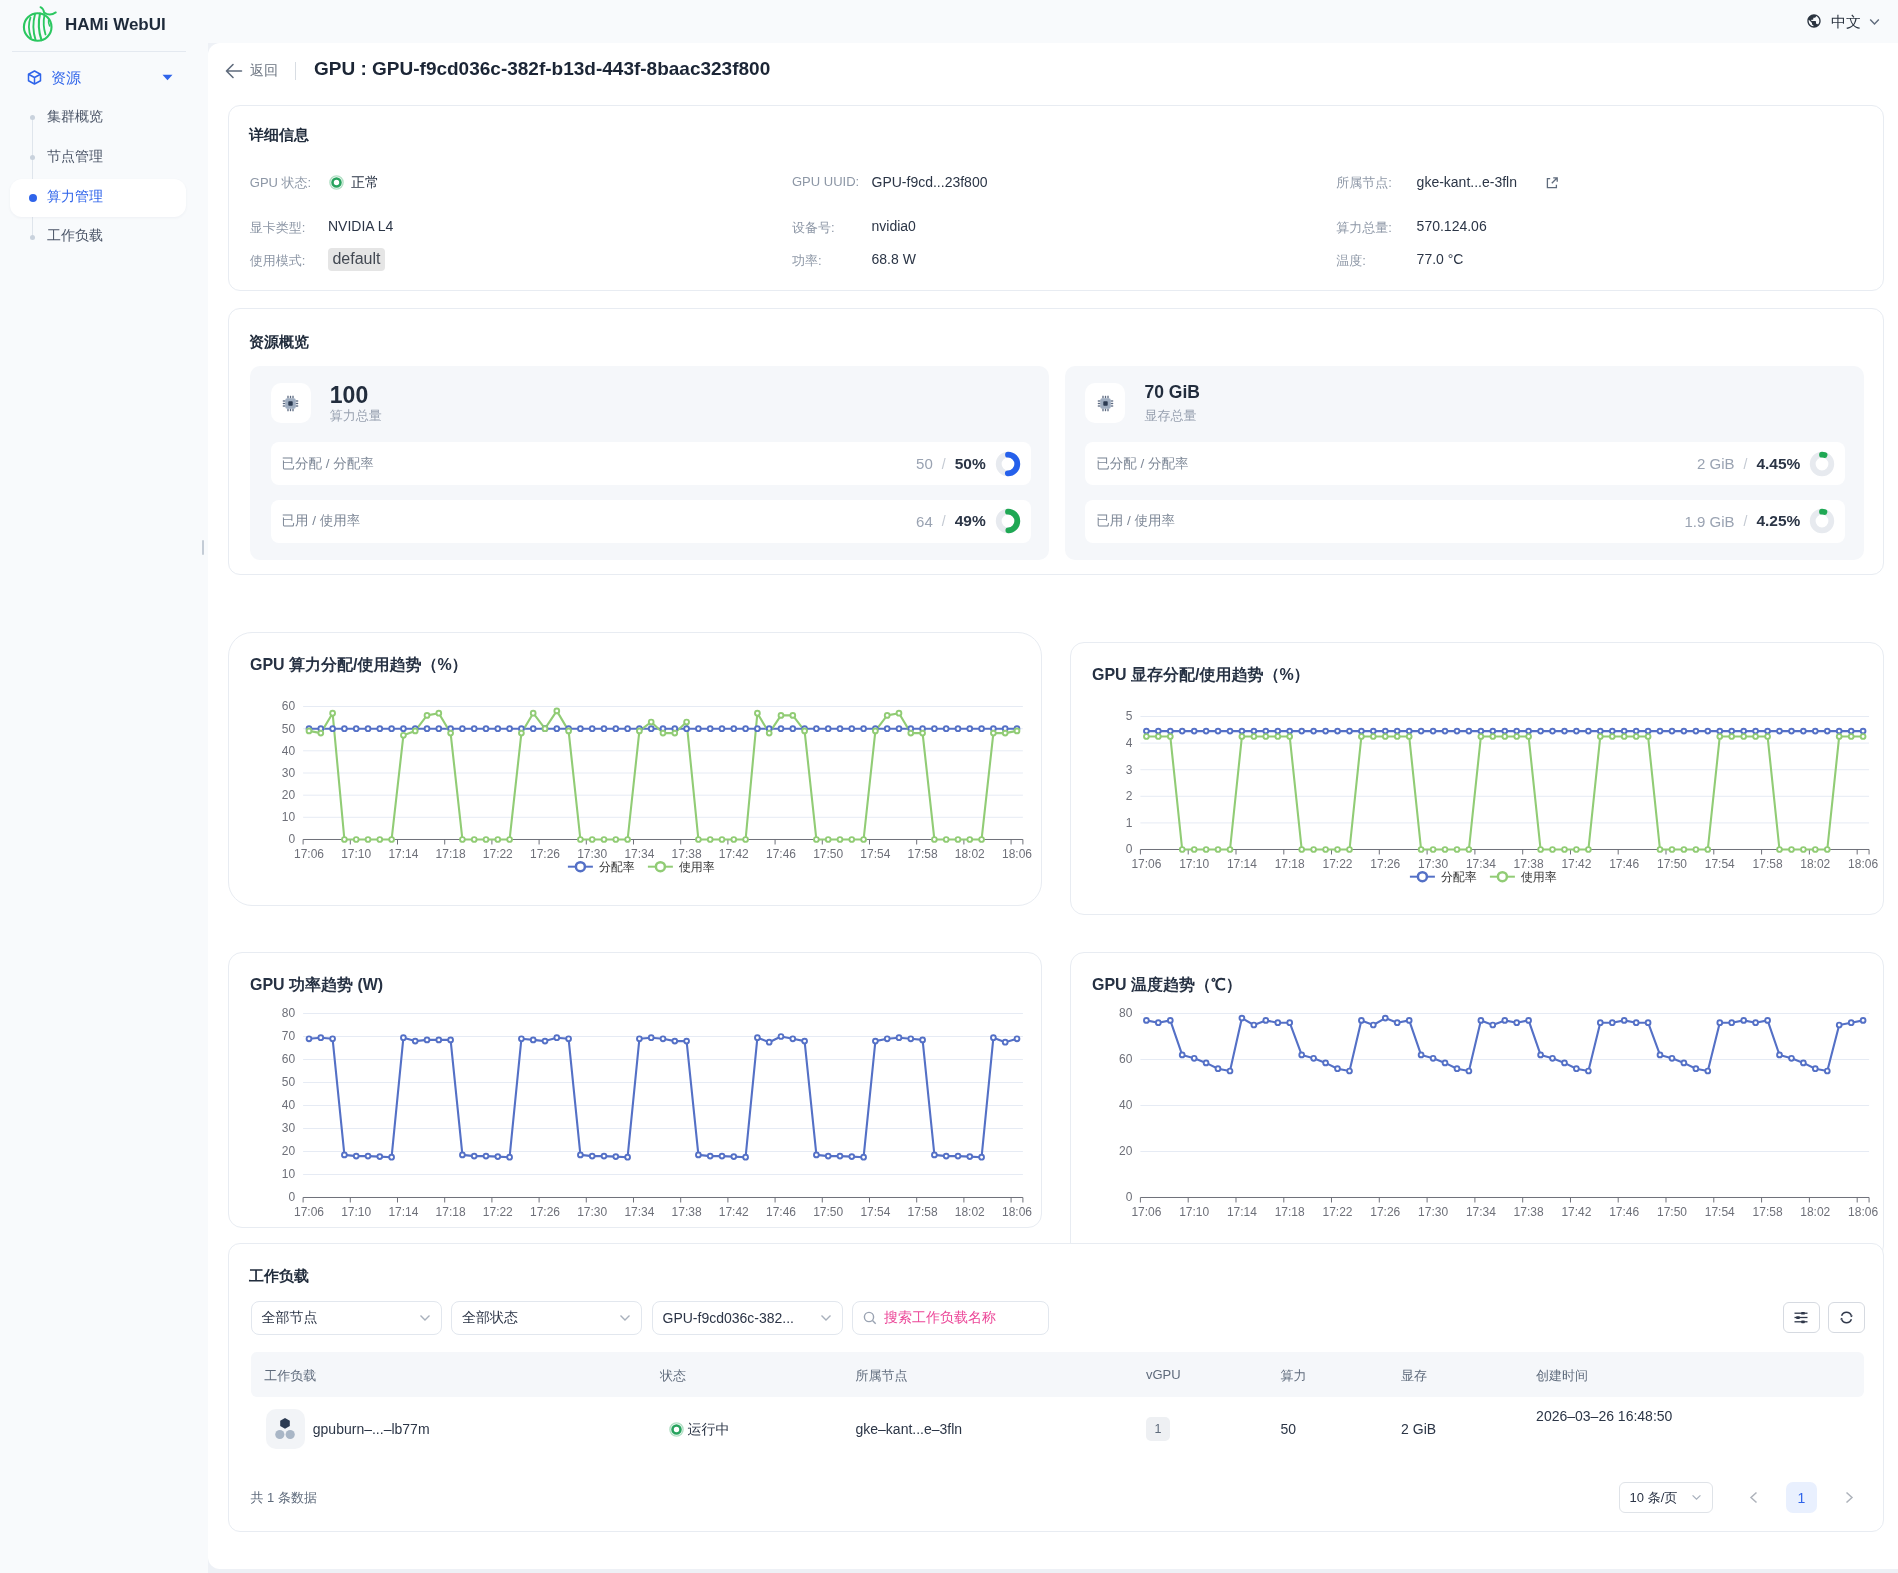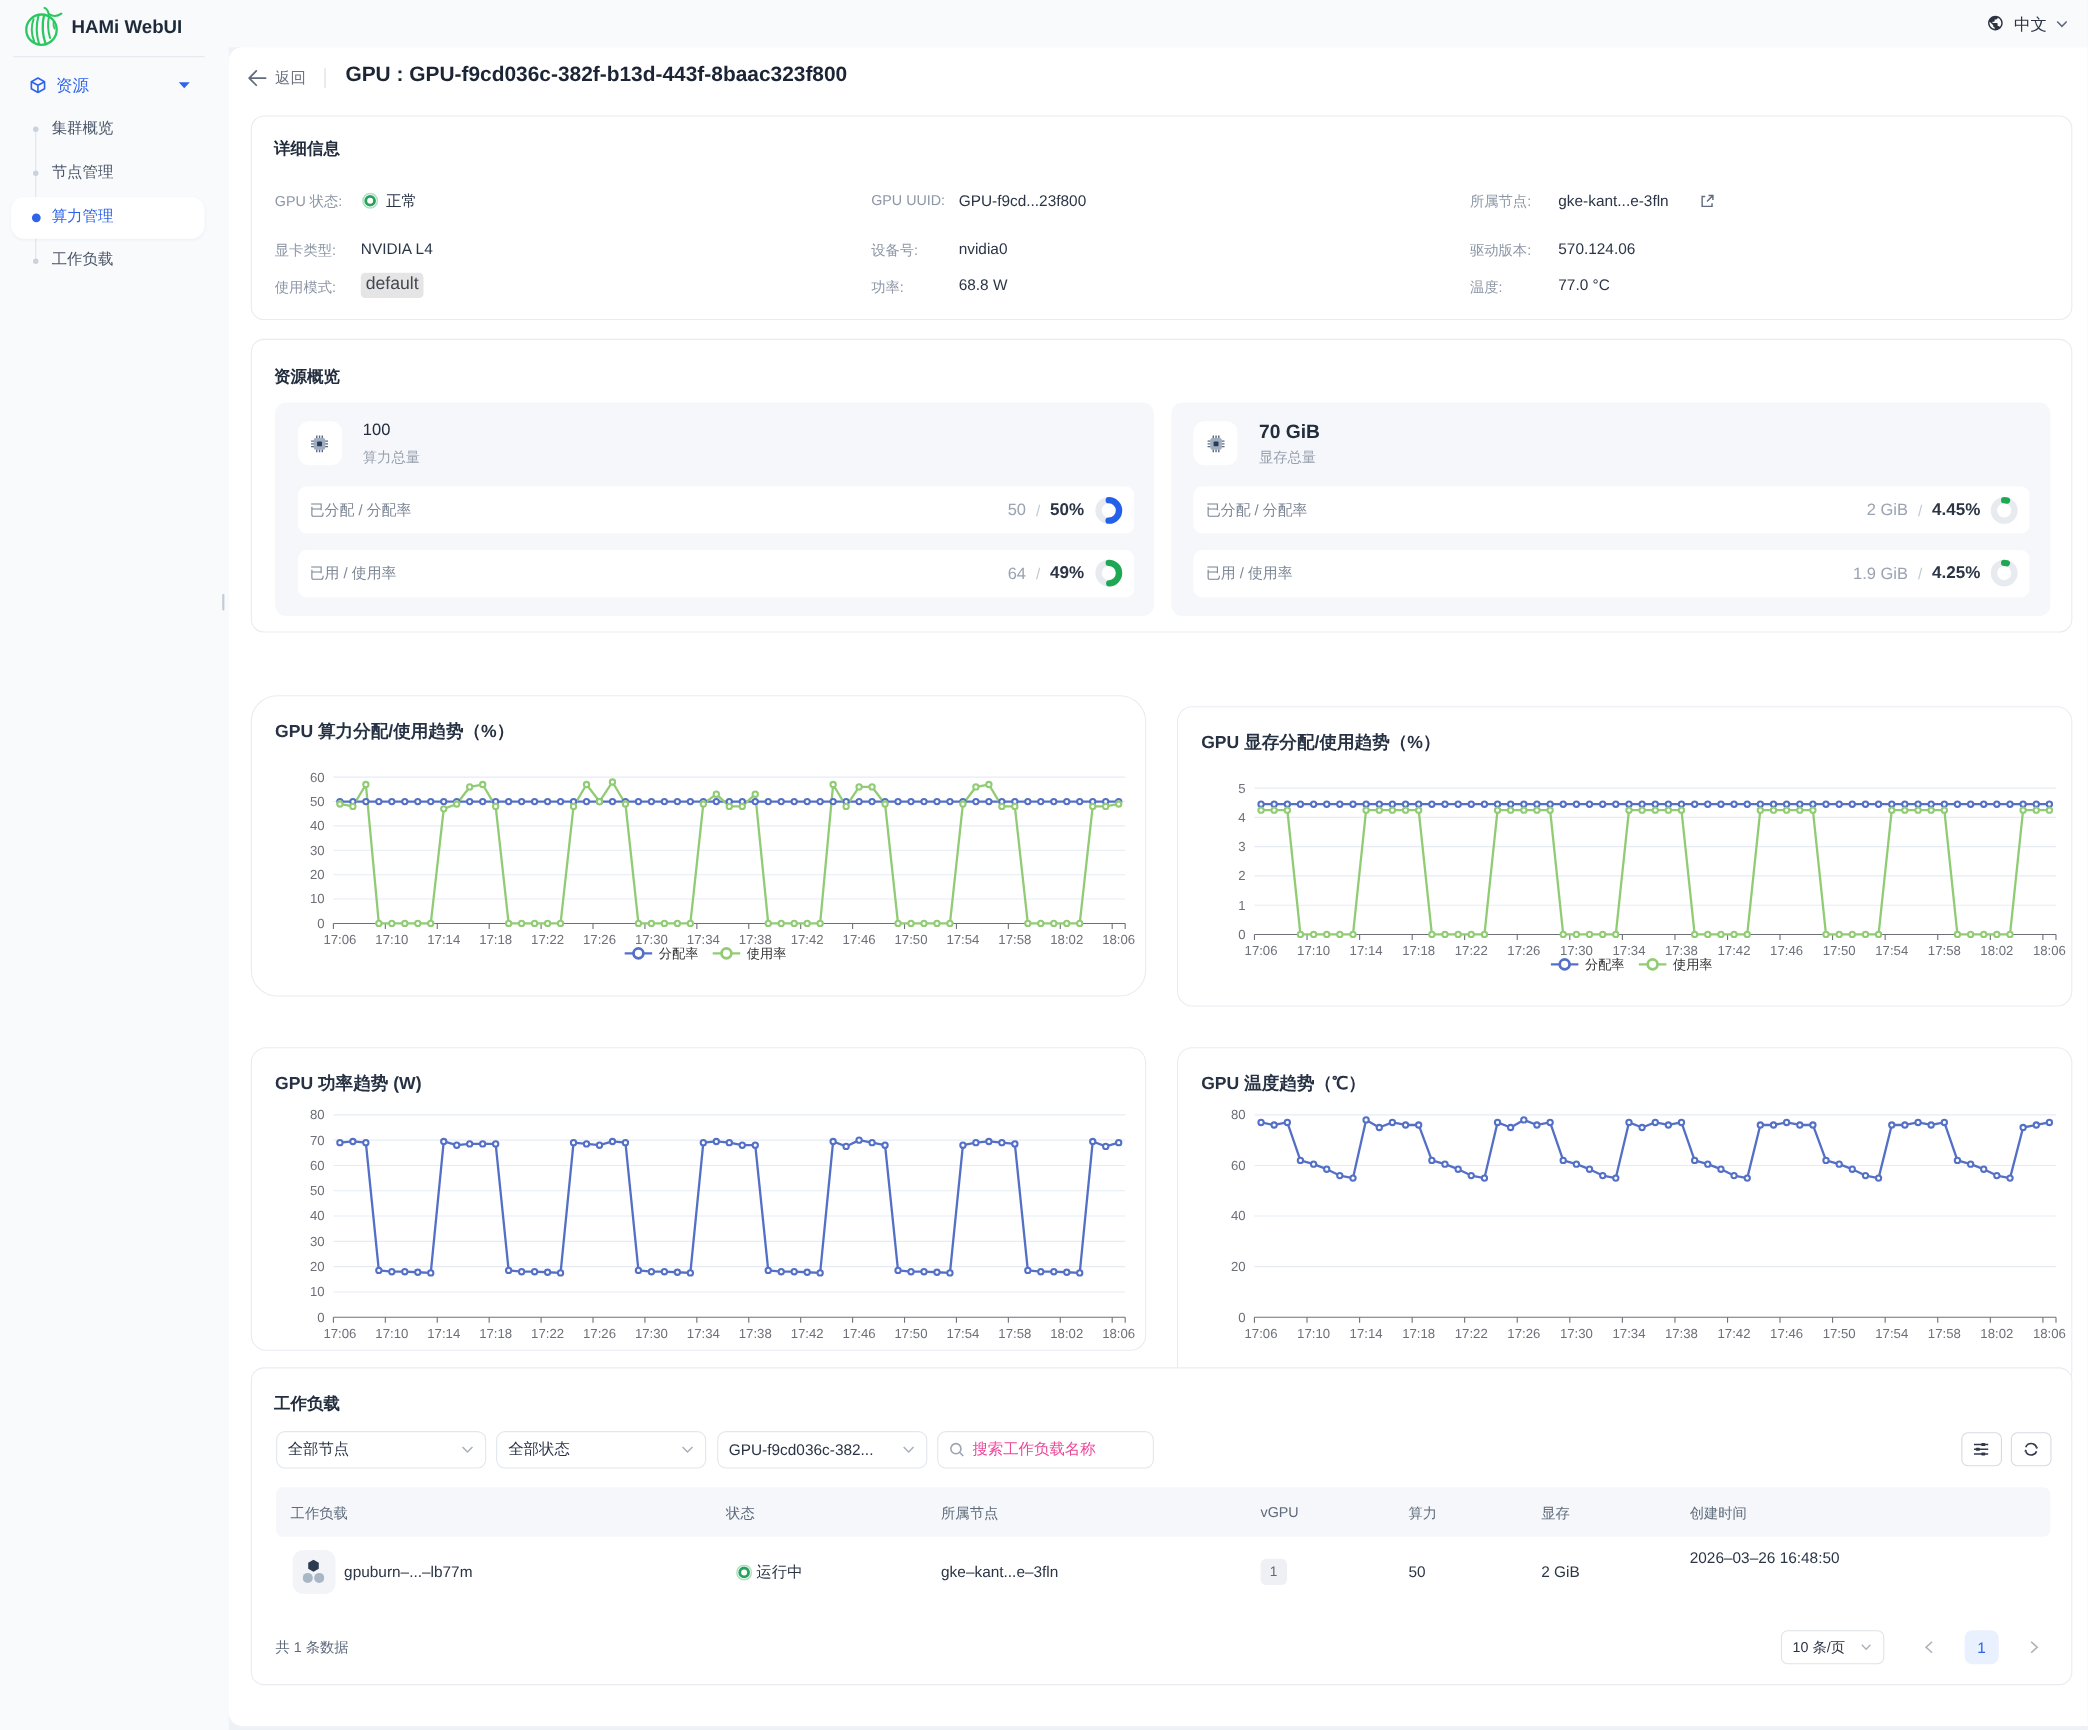--- a/index.html
+++ b/index.html
@@ -93,21 +93,21 @@
       <div class="val" style="left:642.5px;top:68px">GPU-f9cd...23f800</div>
       <div class="lbl" style="left:1107.3px;top:68.5px">所属节点:</div>
       <div class="val" style="left:1187.6px;top:68px">gke-kant...e-3fln</div>
       <svg class="abs" style="left:1316px;top:70px" width="14" height="14" viewBox="0 0 14 14">
 <path d="M5.2 2.6 H2.4 V11.6 H11.4 V8.8 M8.2 1.8 H12.2 V5.8 M12 2 L6.8 7.2" fill="none" stroke="#5f6b7c" stroke-width="1.3"></path>
       </svg>
       <div class="lbl" style="left:20.8px;top:113px">显卡类型:</div>
       <div class="val" style="left:99px;top:112.5px">NVIDIA L4</div>
       <div class="lbl" style="left:563px;top:113px">设备号:</div>
       <div class="val" style="left:642.5px;top:112.5px">nvidia0</div>
-      <div class="lbl" style="left:1107.3px;top:113px">驱动版本:</div>
+      <div class="lbl" style="left:1107.3px;top:113px">算力总量:</div>
       <div class="val" style="left:1187.6px;top:112.5px">570.124.06</div>
       <div class="lbl" style="left:20.8px;top:146px">使用模式:</div>
       <div class="abs" style="left:99px;top:142.2px;width:57px;height:23.6px;background:#e5e5e5;border-radius:4px;display:flex;align-items:center;justify-content:center;font-size:16px;color:#424852">default</div>
       <div class="lbl" style="left:563px;top:146px">功率:</div>
       <div class="val" style="left:642.5px;top:145.5px">68.8 W</div>
       <div class="lbl" style="left:1107.3px;top:146px">温度:</div>
       <div class="val" style="left:1187.6px;top:145.5px">77.0 °C</div>
     </div>
     <div class="card" style="left:20px;top:264.7px;width:1655.8px;height:267.7px">
       <div class="ct" style="top:24px">资源概览</div>
@@ -125,21 +125,21 @@
               <line x1="4.5" y1="9.5" x2="1.8" y2="9.5"></line>
               <line x1="4.5" y1="12" x2="1.8" y2="12"></line>
               <line x1="14.5" y1="7" x2="17.2" y2="7"></line>
               <line x1="14.5" y1="9.5" x2="17.2" y2="9.5"></line>
               <line x1="14.5" y1="12" x2="17.2" y2="12"></line>
             </g>
             <rect x="4.2" y="4.2" width="10.6" height="10.6" rx="2" fill="#9fadc0"></rect>
             <rect x="7.3" y="7.3" width="4.4" height="4.4" rx="0.8" fill="#2c3b52"></rect>
           </svg>
         </div>
-        <div class="abs" style="left:80px;top:16.5px;font-size:15px;font-weight:400;color:#222d3d">100</div>
+        <div class="abs" style="left:80px;top:16.5px;font-size:23px;font-weight:700;color:#222d3d">100</div>
         <div class="abs" style="left:80px;top:41.5px;font-size:13px;color:#98a1b0">算力总量</div>
         <div class="prow" style="left:20.8px;top:76.6px;width:760.1px;height:42.7px">
           <span class="pl">已分配 / 分配率</span>
           <span class="sp"></span>
           <span class="g">50</span>
           <span class="sl">/</span>
           <span class="b">50%</span>
           <svg width="26" height="26" viewBox="0 0 26 26" style="display:block">
             <circle cx="13" cy="13" r="9.3" fill="none" stroke="#e7eaef" stroke-width="5.8"></circle>
             <circle cx="13" cy="13" r="9.3" fill="none" stroke="#2560eb" stroke-width="5.8" stroke-dasharray="29.22 58.43" transform="rotate(-90 13 13)" stroke-linecap="round"></circle>

